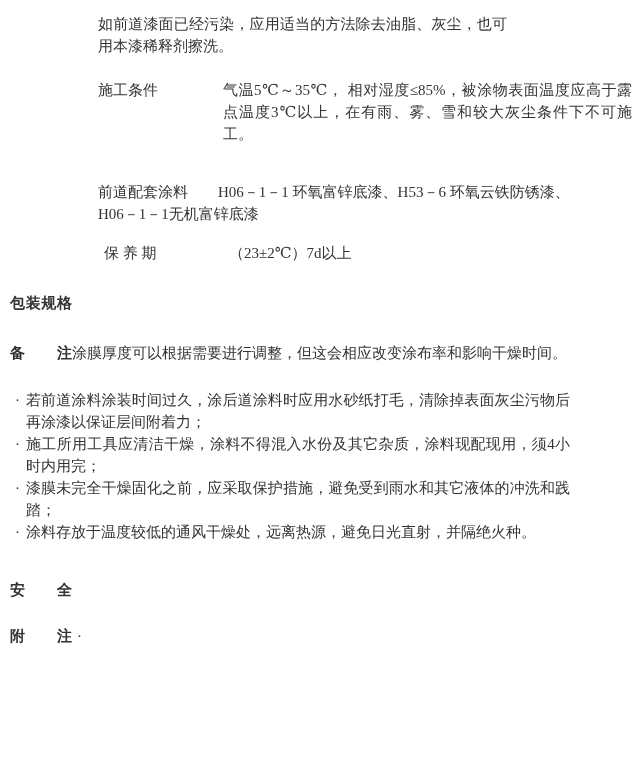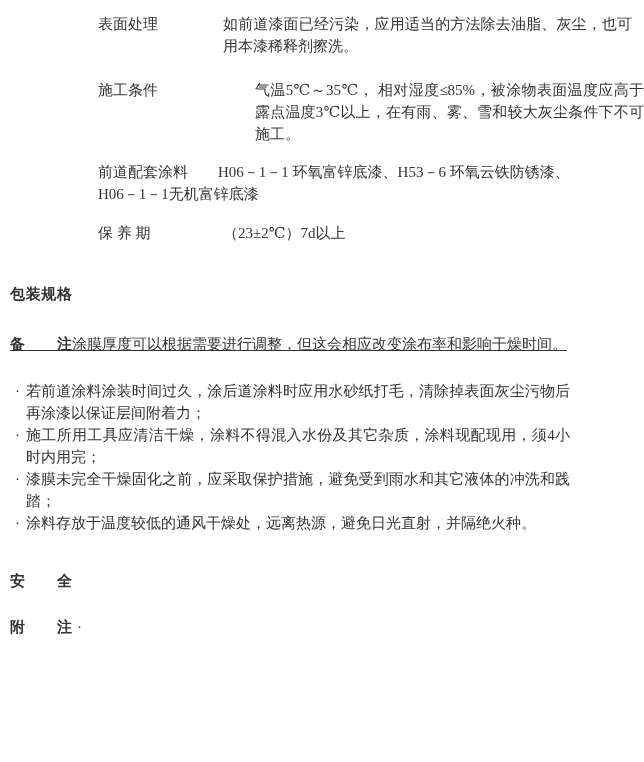--- a/index.html
+++ b/index.html
@@ -35,36 +35,35 @@
     text-align: justify;
     text-align-last: justify;
   }
   .main-content { width: 560px; margin-left: 0; text-align: justify; }
 
   
   .bullet-item { position: relative; padding-left: 16px; text-align: justify; }
   .dot { position: absolute; left: 5px; top: 0; }
 
   
-  .s2 { margin-top: 22px; gap: 32px; }
-  .s3 { margin-top: 16px; }
-  .s4 { margin-top: 17px; }
-  .s5 { margin-top: 39px; gap: 44px; }
-  .s6 { margin-top: 28px; text-decoration: underline; }
+  .s2 { margin-top: 22px; }
+  .s3 { margin-top: 36px; }
+  .s4 { margin-top: 17px; justify-content: center; }
+  .s5 { margin-top: 28px; gap: 44px; }
+  .s6 { margin-top: 28px; }
   .s7 { margin-top: 25px; }
   .s8 { margin-top: 36px; }
   .s9 { margin-top: 24px; }
 </style>
 </head>
 <body>
 
 <div class="page">
 
   <div class="sub-row s1">
-    <span class="sub-label">表面处理</span>
     <span class="sub-content">如前道漆面已经污染，应用适当的方法除去油脂、灰尘，也可用本漆稀释剂擦洗。</span>
   </div>
 
   <div class="sub-row s2">
     <span class="sub-label">施工条件</span>
     <span class="sub-content">气温5℃～35℃， 相对湿度≤85%，被涂物表面温度应高于露点温度3℃以上，在有雨、雾、雪和较大灰尘条件下不可施工。</span>
   </div>
 
   <div class="wrap-row s3">
     <span class="inline-label">前道配套涂料</span><span>H06－1－1 环氧富锌底漆、H53－6 环氧云铁防锈漆、</span><br>

